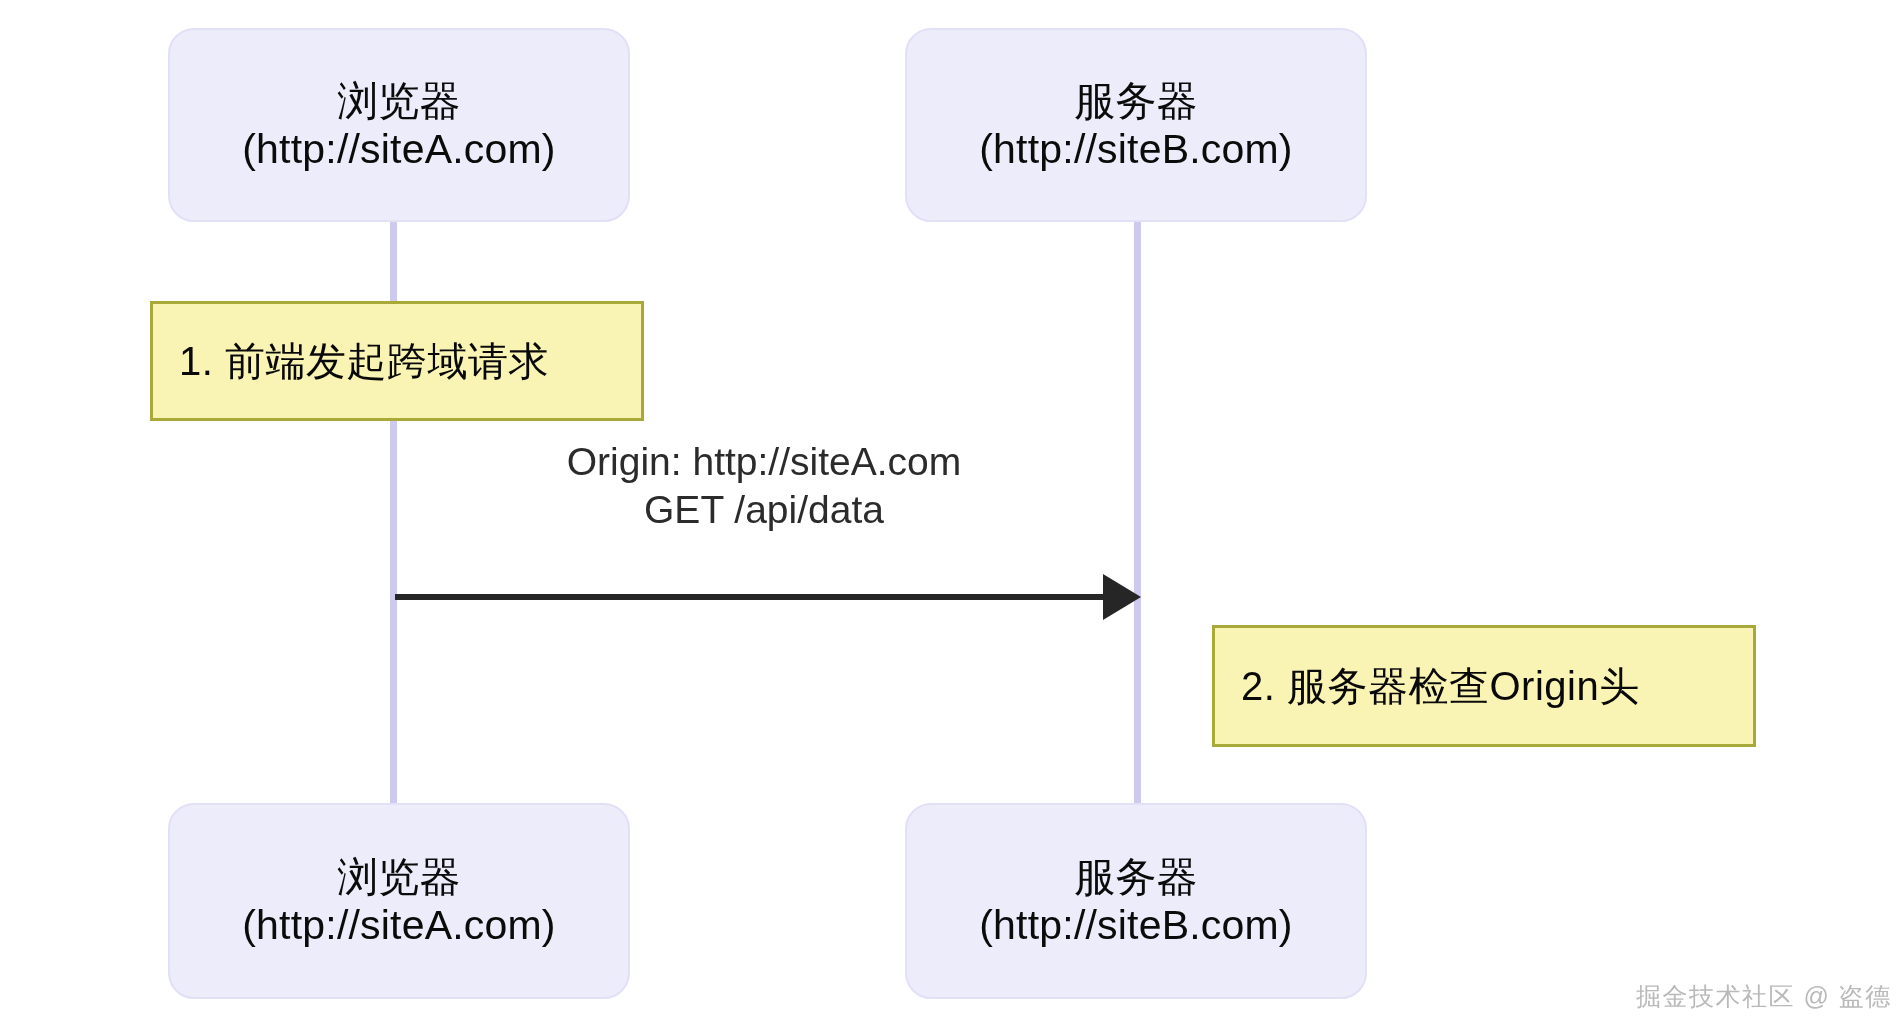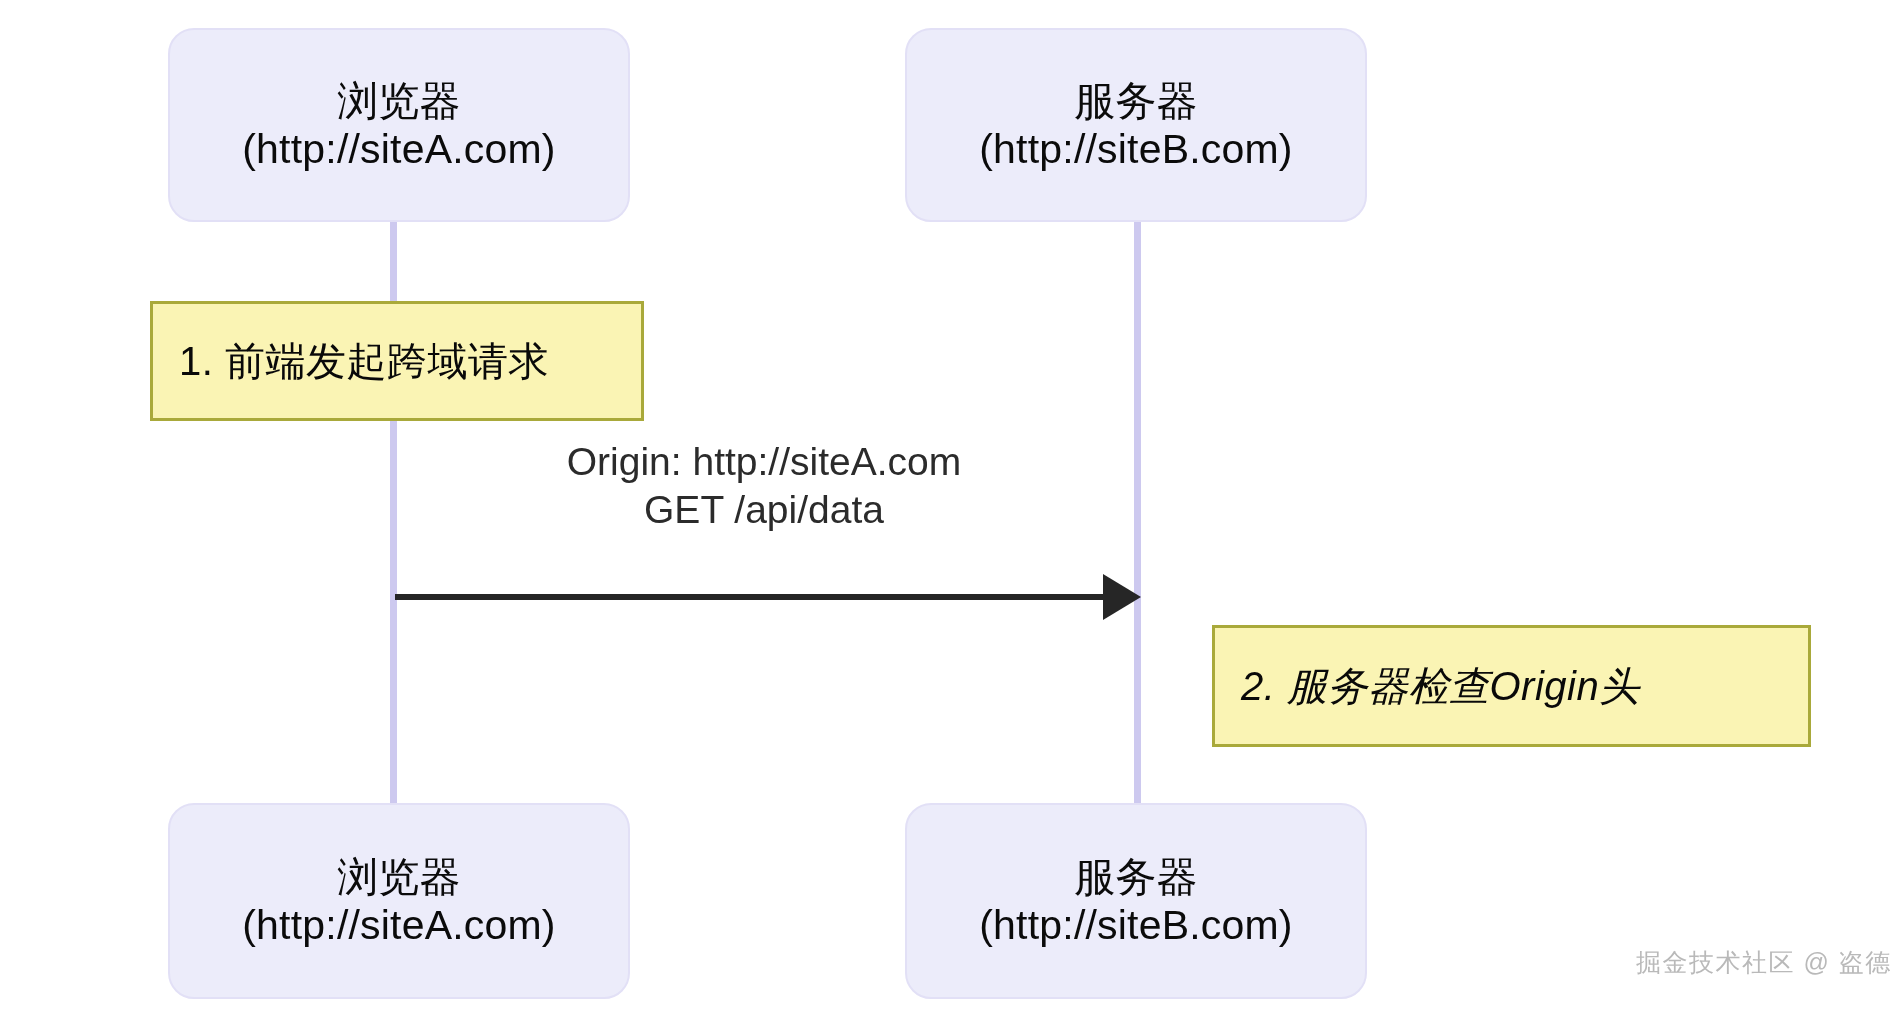--- a/index.html
+++ b/index.html
@@ -132,29 +132,29 @@
   </div>
 
   <div class="msg-label" style="left:390px; top:438px; width:748px;">
     <span>Origin: http://siteA.com</span>
     <span>GET /api/data</span>
   </div>
 
   <div class="msg-line" style="left:395px; top:594px; width:710px;"></div>
   <div class="msg-head" style="left:1103px; top:574px;"></div>
 
-  <div class="note" style="left:1212px; top:625px; width:599px; height:122px;font-style:italic;">
+  <div class="note" style="left:1212px; top:625px; width:544px; height:122px;">
     <span>2. 服务器检查Origin头</span>
   </div>
 
   <div class="participant" style="left:168px; top:803px; width:462px; height:196px;">
     <span class="p-name">浏览器</span>
     <span class="p-url">(http://siteA.com)</span>
   </div>
 
   <div class="participant" style="left:905px; top:803px; width:462px; height:196px;">
     <span class="p-name">服务器</span>
     <span class="p-url">(http://siteB.com)</span>
   </div>
 
-  <div class="watermark" style="left:1636px; top:946px;">掘金技术社区 @ 盗德</div>
+  <div class="watermark" style="left:1636px; top:980px;">掘金技术社区 @ 盗德</div>
 
 </div>
 
 </body></html>

